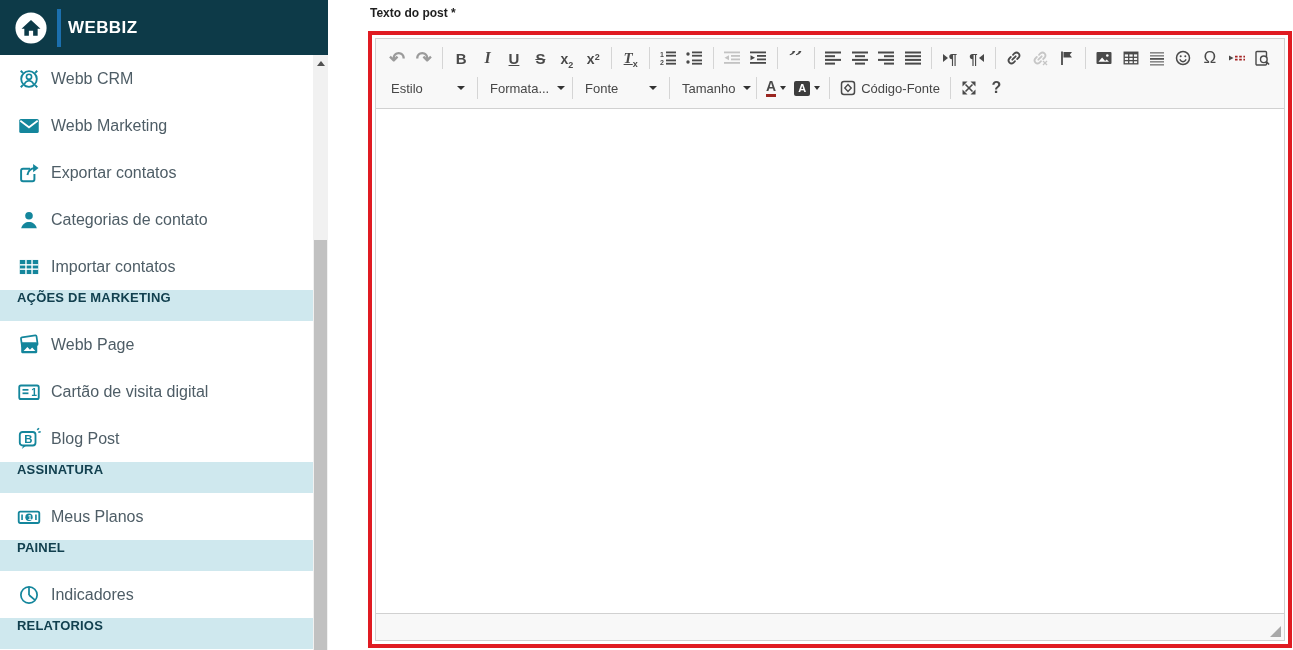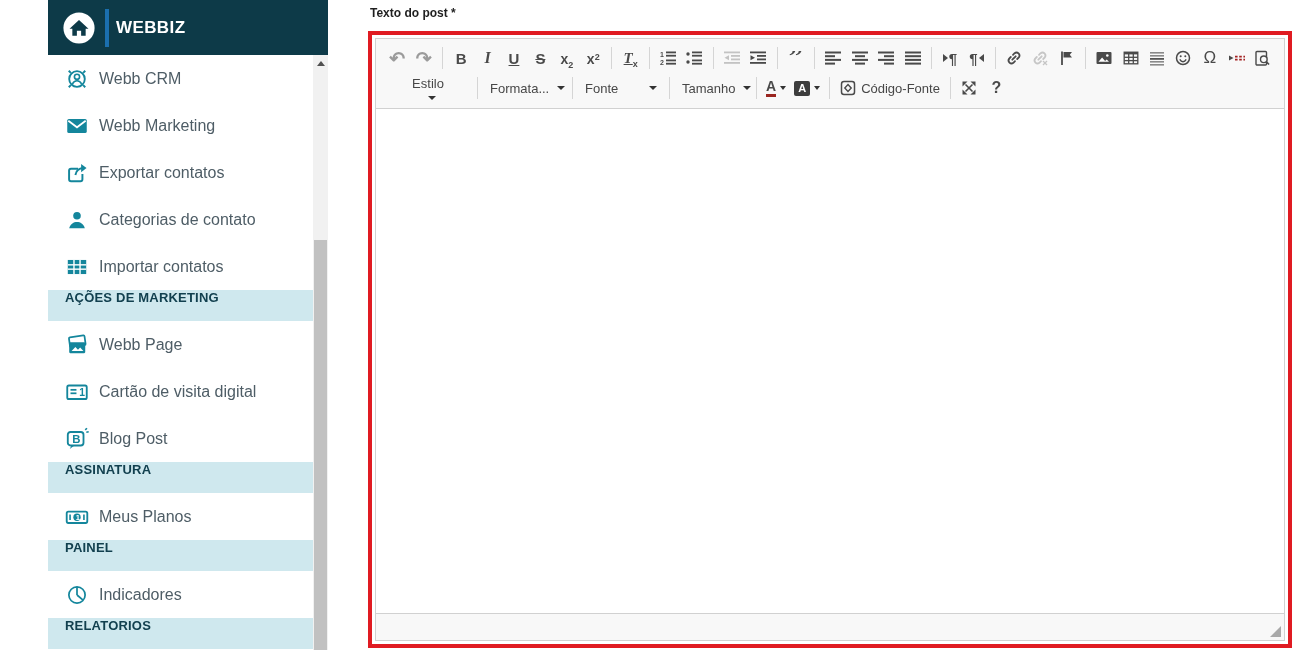--- a/index.html
+++ b/index.html
@@ -1,20 +1,20 @@
 <!DOCTYPE html>
 <html><head>
 <meta charset="utf-8">
 <style>
   * { margin:0; padding:0; box-sizing:border-box; }
   html,body { width:1293px; height:650px; overflow:hidden; background:#fff;
               font-family:"Liberation Sans", sans-serif; }
 
   
-  .sidebar { position:absolute; left:0; top:0; width:328px; height:650px; background:#fff;padding-left:48px; }
+  .sidebar { position:absolute; left:0; top:0; width:328px; height:650px; background:#fff; }
   .side-header { position:relative; height:55px; background:#0d3a48; display:flex; align-items:center; }
   .home-btn { width:34px; height:34px; margin-left:14px; cursor:pointer; }
   .brand-bar { width:4px; height:38px; background:#1b6fae; margin-left:9px; }
   .brand { color:#fff; font-weight:bold; font-size:17px; letter-spacing:.4px; margin-left:7px; }
 
   .menu { width:313px;border-radius:29px; }
   .menu-item { height:47px; display:flex; align-items:center; padding-left:16px; background:#fff; cursor:pointer; }
   .menu-item .ic { width:26px; height:26px; flex:0 0 26px; }
   .menu-item .lbl { margin-left:9px; font-size:16px; color:#4e5d66; }
   .menu-section { height:31px; display:flex; align-items:flex-start; padding-left:17px; background:#cfe8ee; }
@@ -53,21 +53,21 @@
   .g-quote { font-family:"Liberation Serif", serif; font-size:28px; font-weight:bold; line-height:10px; height:14px; overflow:hidden; }
   .g-pil { font-size:15px; font-weight:bold; }
   .tri-r { border-top:4px solid transparent; border-bottom:4px solid transparent; border-left:5px solid #4a4a4a; margin-right:1px; }
   .tri-l { border-top:4px solid transparent; border-bottom:4px solid transparent; border-right:5px solid #4a4a4a; margin-left:1px; }
   .g-omega { font-size:17px; }
   .g-help { font-weight:bold; font-size:16px; }
 
   .combo { display:flex; align-items:center; justify-content:space-between; height:24px;
            padding:0 7px; cursor:pointer; color:#474747; font-size:13px; }
   .combo .arr { border-left:4px solid transparent; border-right:4px solid transparent; border-top:4px solid #333; margin-left:8px; }
-  .combo-style { width:88px;flex-direction:column; } .combo-format { width:84px; } .combo-font { width:86px; } .combo-size { width:76px; }
+  .combo-style { width:88px; } .combo-format { width:84px; } .combo-font { width:86px; } .combo-size { width:76px; }
 
   .colorbtn { display:inline-flex; align-items:center; padding:0 4px; height:25px; cursor:pointer; }
   .colorbtn .arr { border-left:3.5px solid transparent; border-right:3.5px solid transparent; border-top:4px solid #333; margin-left:4px; }
   .A-text { font-weight:bold; font-size:14px; color:#4a4a4a; border-bottom:3px solid #9a2520; line-height:15px; }
   .A-bg { width:16px; height:15px; background:#3d3d3d; border-radius:2px; color:#fff; font-size:11px; font-weight:bold;
           display:inline-flex; align-items:center; justify-content:center; }
   .srcbtn { display:inline-flex; align-items:center; height:25px; padding:0 5px; cursor:pointer; color:#474747; font-size:13px; }
   .srcbtn svg { margin-right:5px; }
 
   .content { flex:1; background:#fff; cursor:text; }

